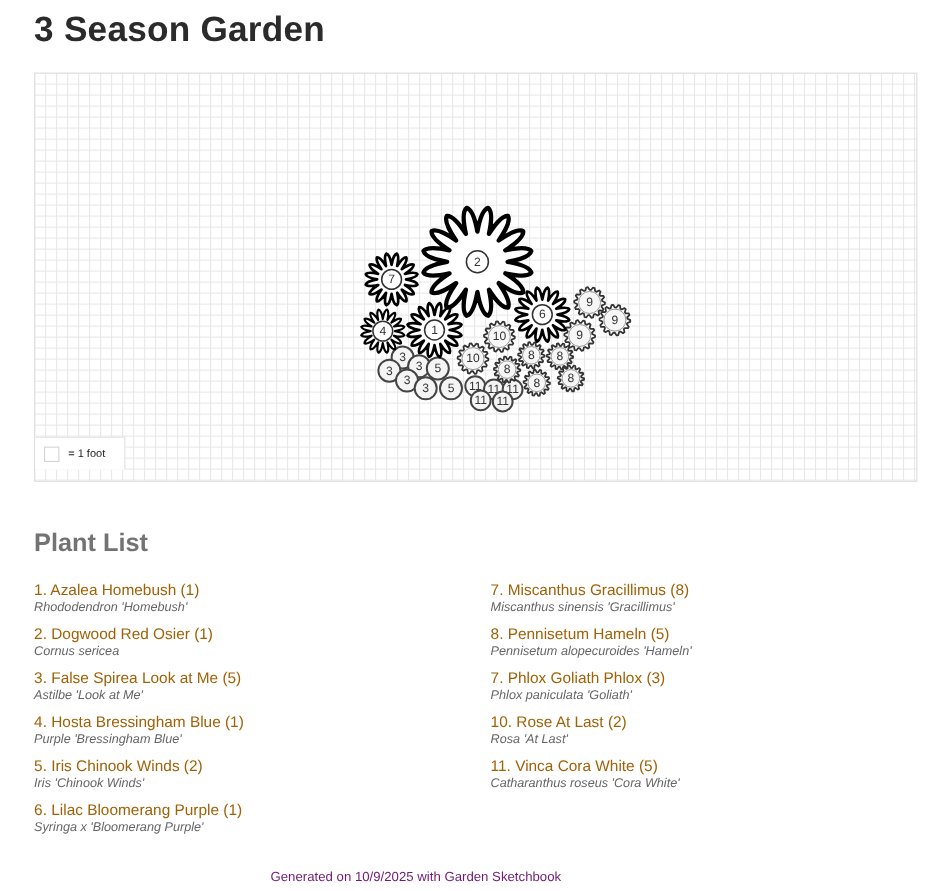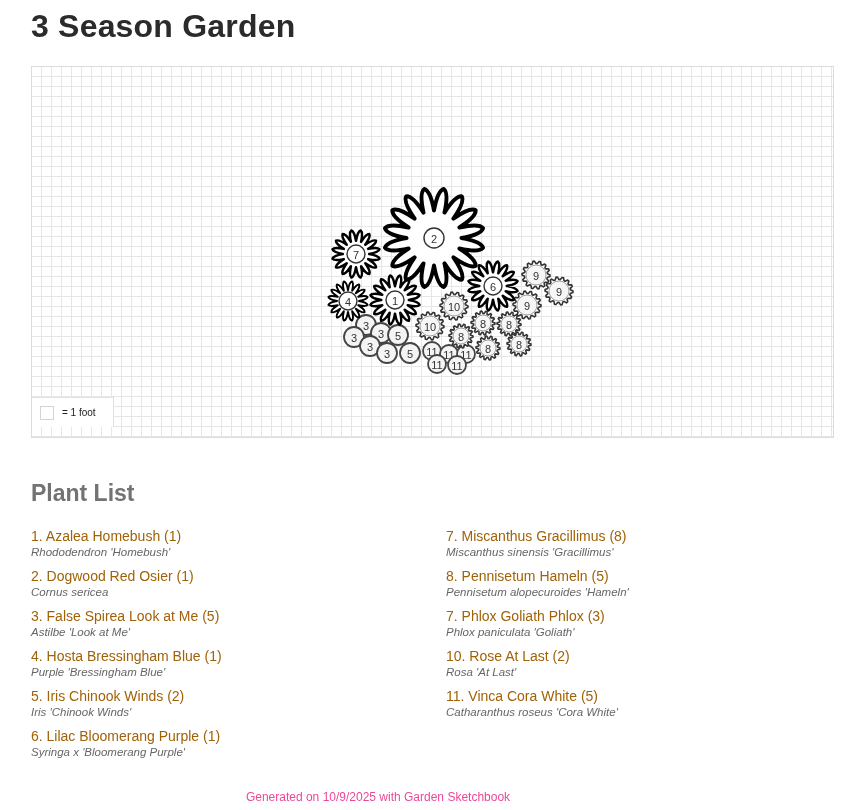--- a/index.html
+++ b/index.html
@@ -35,21 +35,21 @@
     font-size: 23px; font-weight: bold; color: #737373;
   }
   .plant-col { position: absolute; top: 527px; width: 380px; }
   .plant-col.left { left: 31px; }
   .plant-col.right { left: 446px; }
   .plant-item { height: 40px; }
   .plant-name { font-size: 14px; color: #a16207; line-height: 18px; }
   .plant-sci { font-size: 11.5px; color: #666; font-style: italic; line-height: 14px; }
   .footer {
     position: absolute; left: 0; width: 756px; top: 790px; text-align: center;
-    font-size: 12px; color: #ec4899;
+    font-size: 12px; color: #701a75;
   }
   .lbl { font-family: "Liberation Sans", sans-serif; font-size: 11px; fill: #333; text-anchor: middle; dominant-baseline: central; }
 </style>
 </head>
 <body>
 
 <h1 class="page-title">3 Season Garden</h1>
 
 <div class="garden">
   <svg id="garden-svg" width="801" height="370">

